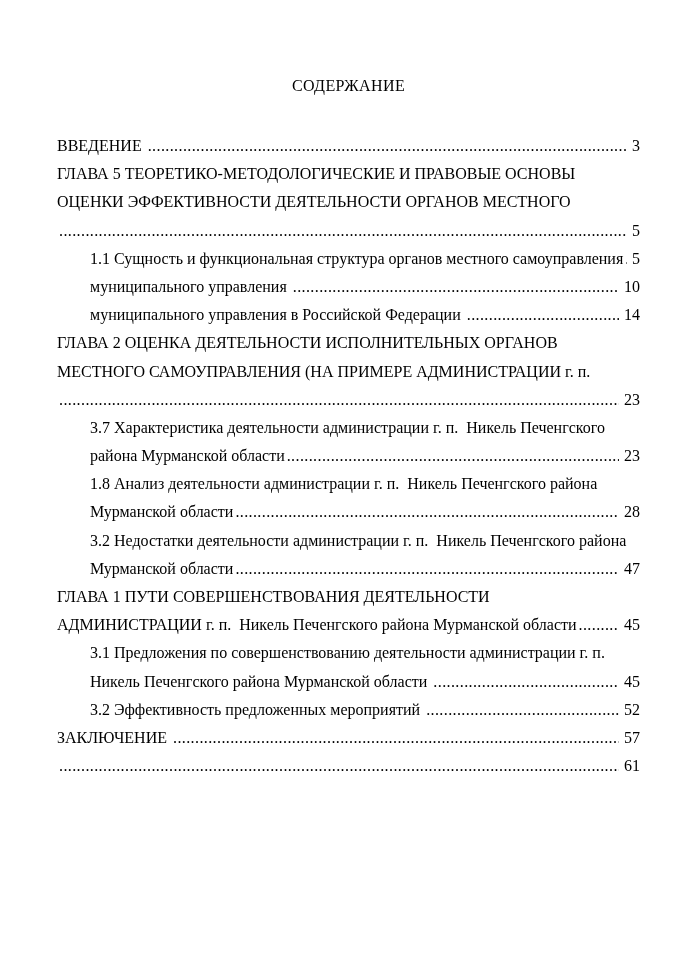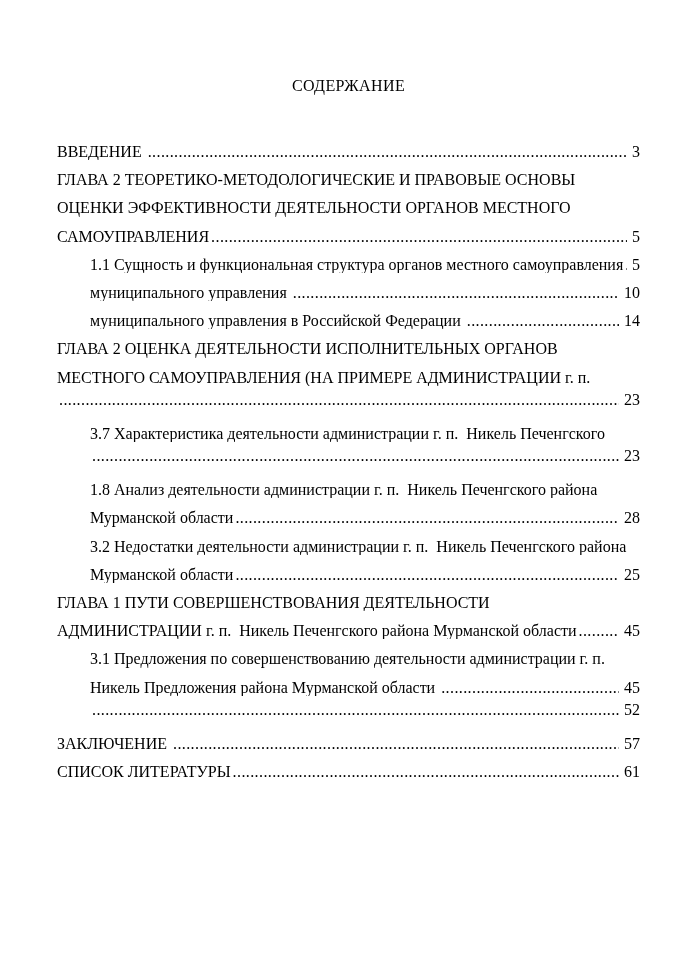--- a/index.html
+++ b/index.html
@@ -41,21 +41,20 @@
     font-size: 16px;
     overflow: hidden;
   }
   .row.s {
     padding-left: 33px;
     text-align: right;
   }
   .txt {
     flex: 0 0 auto;
     white-space: pre;
-    margin-top: 6px;
   }
   .leader {
     flex: 1 1 0;
     min-width: 0;
     overflow: hidden;
     white-space: nowrap;
     letter-spacing: 0.4px;
     margin-left: 2px;
   }
   .pagenum {
@@ -70,29 +69,28 @@
 <div class="sheet">
   <div class="content">
     <h1 class="toc-title">СОДЕРЖАНИЕ</h1>
     <div class="toc" id="toc">
         <div class="row">
     <span class="txt">ВВЕДЕНИЕ </span>
     <span class="leader">............................................................................................................................................................................................................................................................................................................</span>
     <span class="pagenum">3</span>
   </div>
         <div class="row">
-    <span class="txt">ГЛАВА 2 ТЕОРЕТИКО-МЕТОДОЛОГИЧЕСКИЕ И ПРАВОВЫЕ ОСНОВЫ</span>
+    <span class="txt">ГЛАВА 5 ТЕОРЕТИКО-МЕТОДОЛОГИЧЕСКИЕ И ПРАВОВЫЕ ОСНОВЫ</span>
 
   </div>
         <div class="row">
     <span class="txt">ОЦЕНКИ ЭФФЕКТИВНОСТИ ДЕЯТЕЛЬНОСТИ ОРГАНОВ МЕСТНОГО</span>
 
   </div>
         <div class="row">
-    <span class="txt">САМОУПРАВЛЕНИЯ</span>
     <span class="leader">............................................................................................................................................................................................................................................................................................................</span>
     <span class="pagenum">5</span>
   </div>
         <div class="row s">
     <span class="txt">1.1 Сущность и функциональная структура органов местного самоуправления</span>
     <span class="leader">............................................................................................................................................................................................................................................................................................................</span>
     <span class="pagenum">5</span>
   </div>
         <div class="row s">
     <span class="txt">муниципального управления </span>
@@ -114,68 +112,69 @@
   </div>
         <div class="row">
     <span class="leader">............................................................................................................................................................................................................................................................................................................</span>
     <span class="pagenum">23</span>
   </div>
         <div class="row s">
     <span class="txt">3.7 Характеристика деятельности администрации г. п.  Никель Печенгского</span>
 
   </div>
         <div class="row s">
+    <span class="txt">района Мурманской области</span>
     <span class="leader">............................................................................................................................................................................................................................................................................................................</span>
     <span class="pagenum">23</span>
   </div>
         <div class="row s">
     <span class="txt">1.8 Анализ деятельности администрации г. п.  Никель Печенгского района</span>
 
   </div>
         <div class="row s">
     <span class="txt">Мурманской области</span>
     <span class="leader">............................................................................................................................................................................................................................................................................................................</span>
     <span class="pagenum">28</span>
   </div>
         <div class="row s">
     <span class="txt">3.2 Недостатки деятельности администрации г. п.  Никель Печенгского района</span>
 
   </div>
         <div class="row s">
     <span class="txt">Мурманской области</span>
     <span class="leader">............................................................................................................................................................................................................................................................................................................</span>
-    <span class="pagenum">25</span>
+    <span class="pagenum">47</span>
   </div>
         <div class="row">
     <span class="txt">ГЛАВА 1 ПУТИ СОВЕРШЕНСТВОВАНИЯ ДЕЯТЕЛЬНОСТИ</span>
 
   </div>
         <div class="row">
     <span class="txt">АДМИНИСТРАЦИИ г. п.  Никель Печенгского района Мурманской области</span>
     <span class="leader">............................................................................................................................................................................................................................................................................................................</span>
     <span class="pagenum">45</span>
   </div>
         <div class="row s">
     <span class="txt">3.1 Предложения по совершенствованию деятельности администрации г. п.</span>
 
   </div>
         <div class="row s">
-    <span class="txt">Никель Предложения района Мурманской области </span>
+    <span class="txt">Никель Печенгского района Мурманской области </span>
     <span class="leader">............................................................................................................................................................................................................................................................................................................</span>
     <span class="pagenum">45</span>
   </div>
         <div class="row s">
+    <span class="txt">3.2 Эффективность предложенных мероприятий </span>
     <span class="leader">............................................................................................................................................................................................................................................................................................................</span>
     <span class="pagenum">52</span>
   </div>
         <div class="row">
     <span class="txt">ЗАКЛЮЧЕНИЕ </span>
     <span class="leader">............................................................................................................................................................................................................................................................................................................</span>
     <span class="pagenum">57</span>
   </div>
         <div class="row">
-    <span class="txt">СПИСОК ЛИТЕРАТУРЫ</span>
     <span class="leader">............................................................................................................................................................................................................................................................................................................</span>
     <span class="pagenum">61</span>
   </div>
       </div>
   </div>
 </div>
 
 </body></html>

